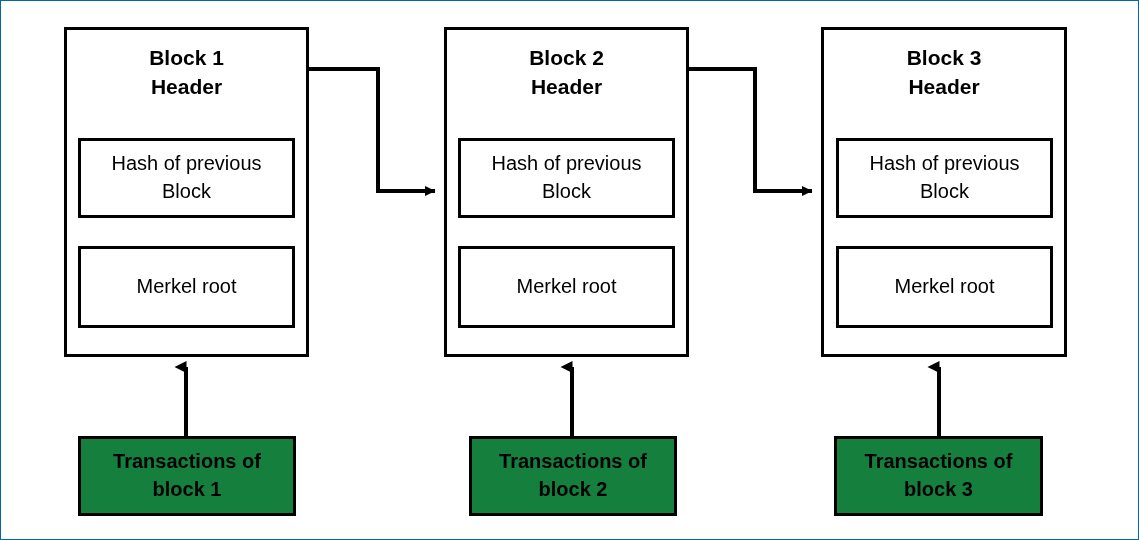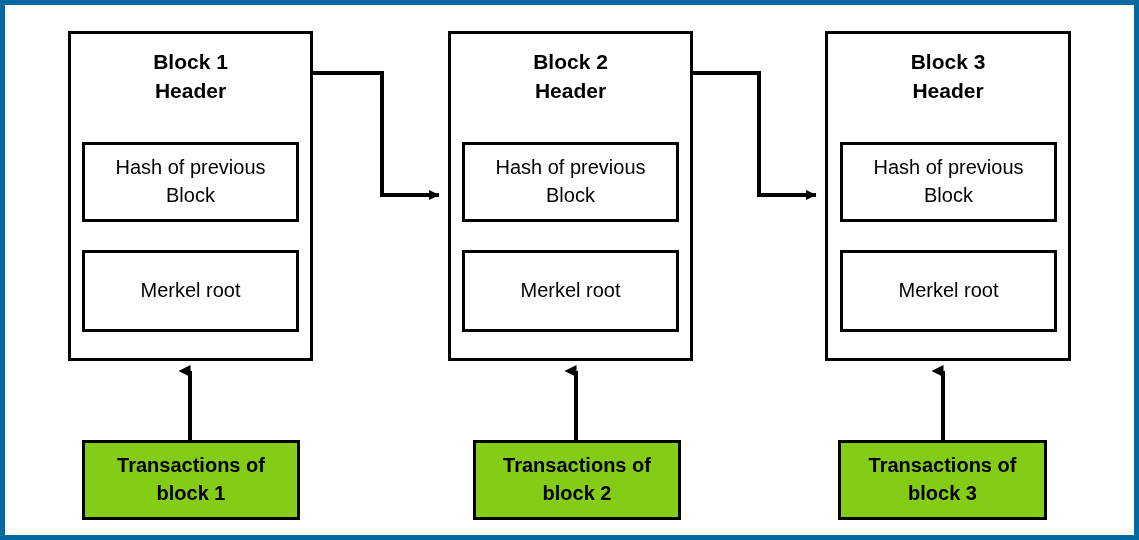--- a/index.html
+++ b/index.html
@@ -9,21 +9,21 @@
     background: #ffffff;
   }
   body {
     font-family: "Liberation Sans", sans-serif;
   }
   #canvas {
     position: relative;
     width: 1139px;
     height: 540px;
     background: #ffffff;
-    border: 5px solid #0369a1;
+    border: 1px solid #0369a1;
     box-sizing: border-box;
     overflow: hidden;
   }
   .svg-layer {
     position: absolute;
     left: 0;
     top: 0;
     width: 1139px;
     height: 540px;
     pointer-events: none;
@@ -61,21 +61,21 @@
     font-weight: normal;
     color: #000000;
     line-height: 1.38;
     white-space: pre-line;
     padding: 0 4px;
   }
   .tx-box {
     position: absolute;
     box-sizing: border-box;
     border: 3px solid #000000;
-    background: #84cc16;
+    background: #15803d;
     display: flex;
     align-items: center;
     justify-content: center;
   }
   .tx-label {
     text-align: center;
     font-size: 20px;
     font-weight: bold;
     color: #000000;
     line-height: 1.38;

